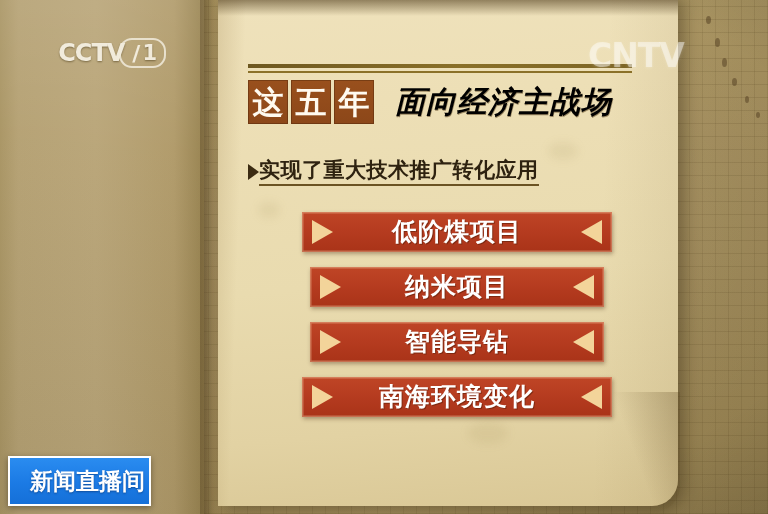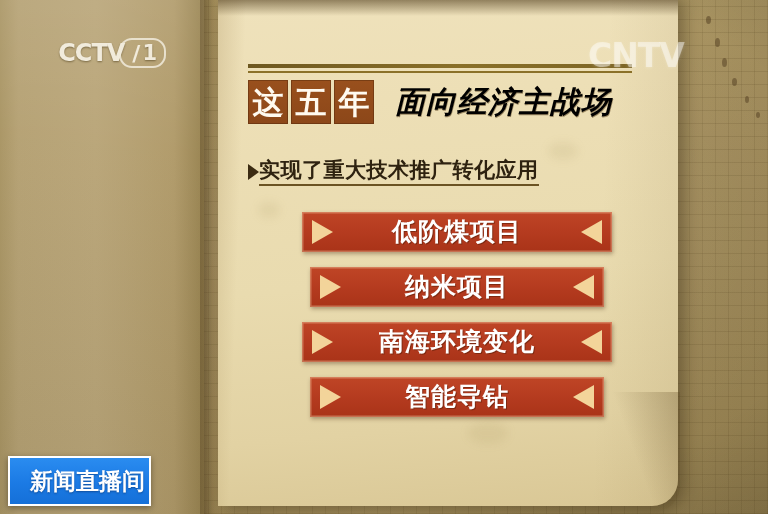--- a/index.html
+++ b/index.html
@@ -381,29 +381,29 @@
         <span class="btext">低阶煤项目</span>
         <span class="arrow-r"></span>
       </div>
 
       <div class="banner w-narrow">
         <span class="arrow-l"></span>
         <span class="btext">纳米项目</span>
         <span class="arrow-r"></span>
       </div>
 
+      <div class="banner w-narrow">
+        <span class="arrow-l"></span>
+        <span class="btext">智能导钻</span>
+        <span class="arrow-r"></span>
+      </div>
+
       <div class="banner w-wide">
         <span class="arrow-l"></span>
         <span class="btext">南海环境变化</span>
-        <span class="arrow-r"></span>
-      </div>
-
-      <div class="banner w-narrow">
-        <span class="arrow-l"></span>
-        <span class="btext">智能导钻</span>
         <span class="arrow-r"></span>
       </div>
 
     </div>
   </div>
 
   <div class="cctv-logo">
     <div class="cctv-row">
       <span class="cctv-word">CCTV</span>
       <span class="cctv-13wrap">

